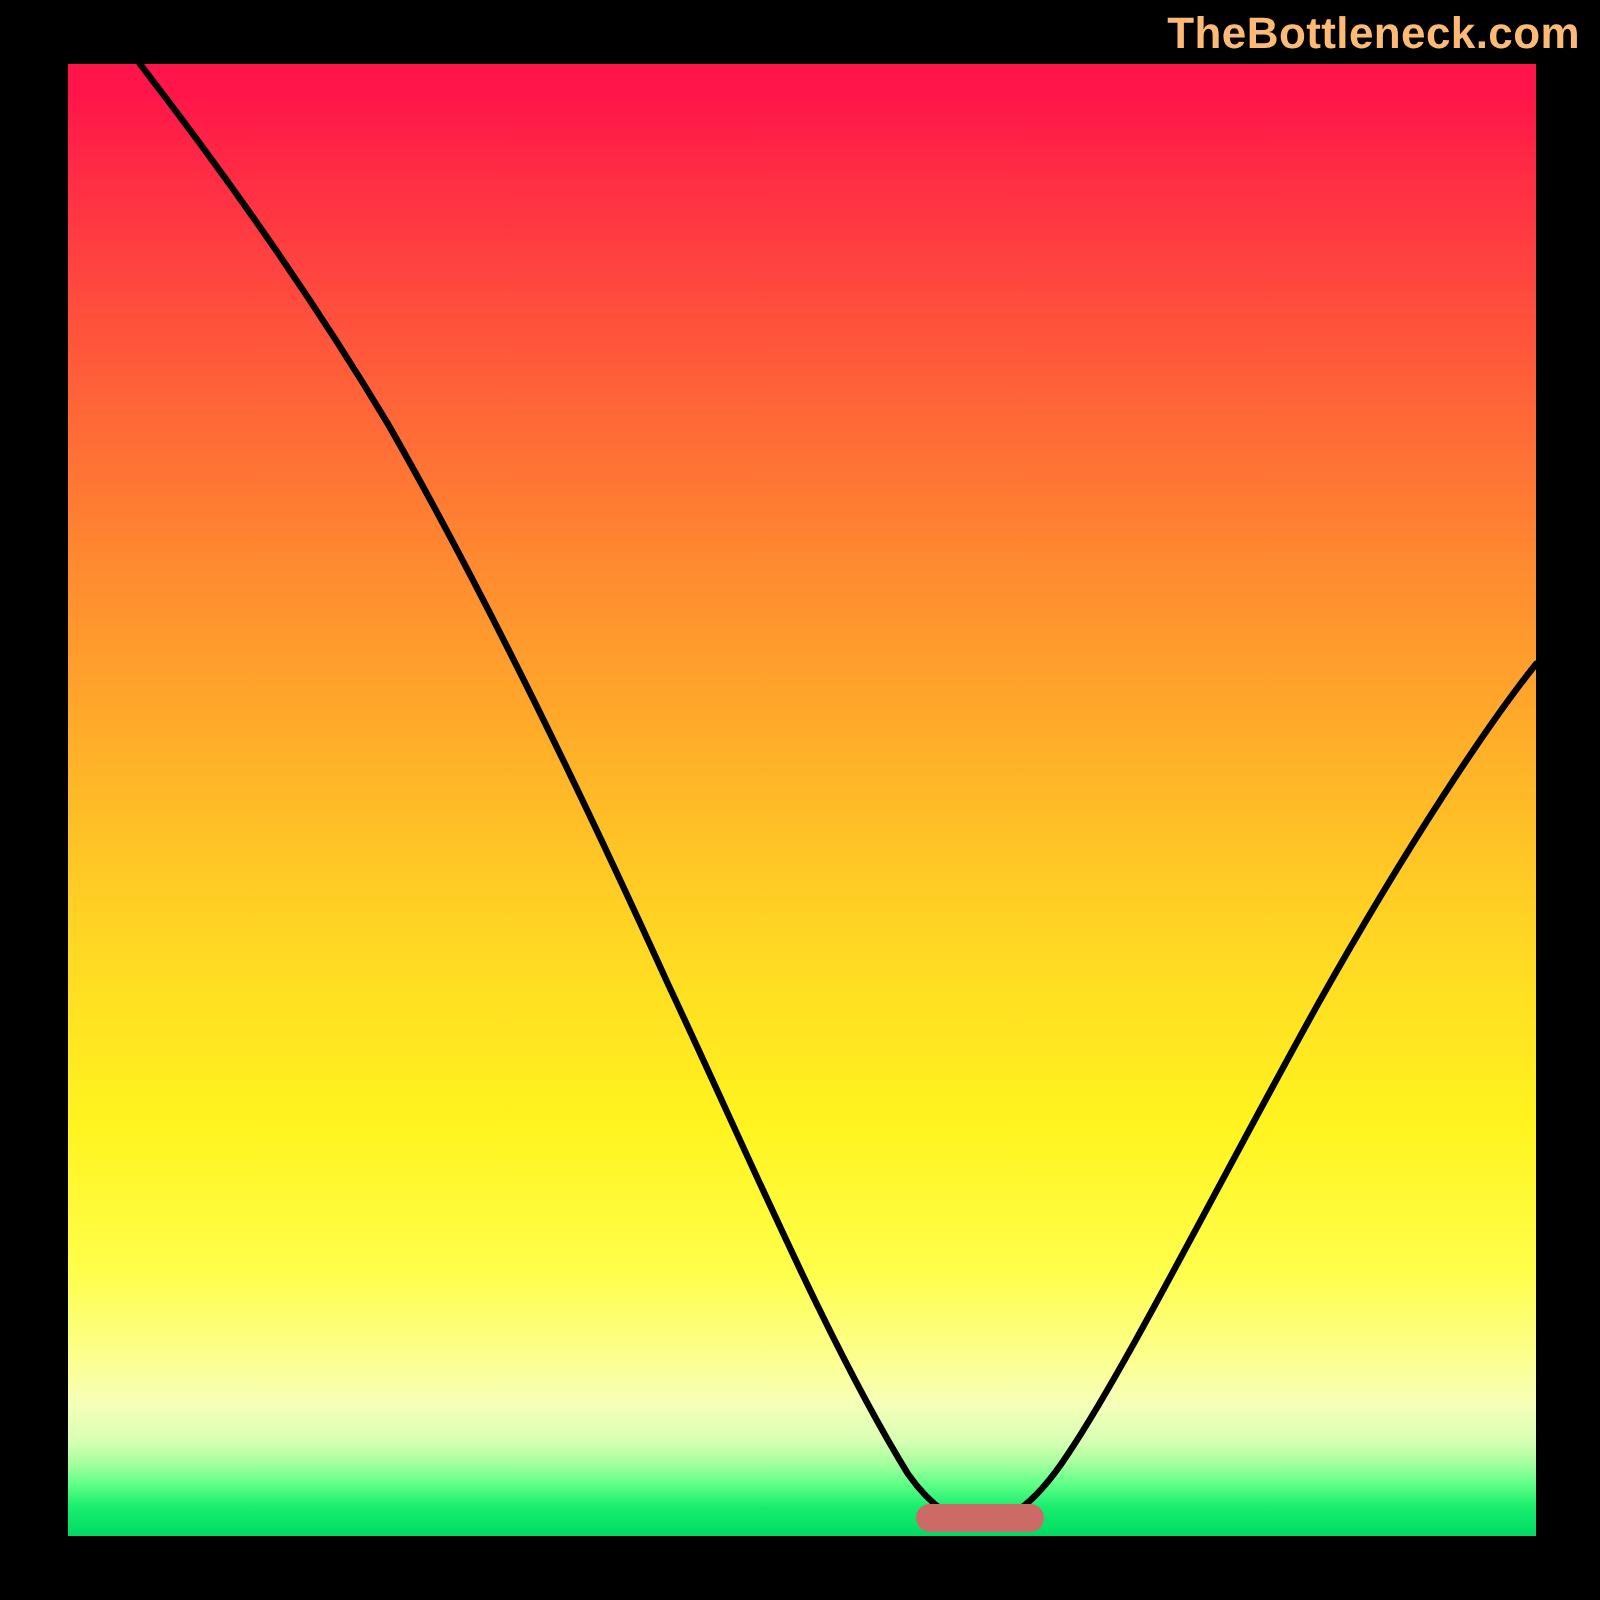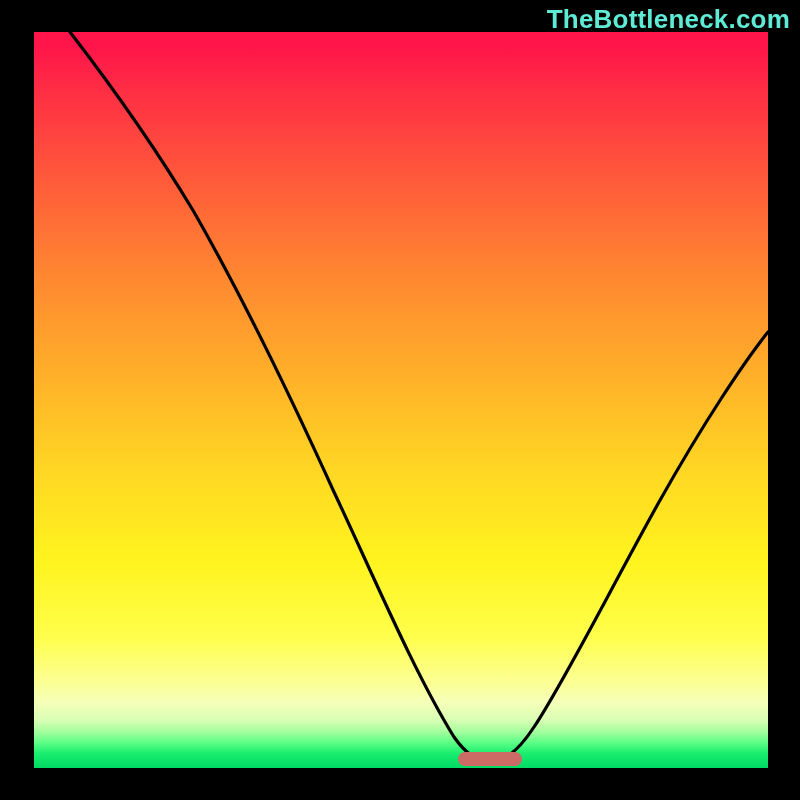--- a/index.html
+++ b/index.html
@@ -14,22 +14,22 @@
   .frame {
     position: relative;
     width: 800px;
     height: 800px;
     background: #000;
   }
   .watermark {
     position: absolute;
     top: 4px;
     right: 10px;
-    color: #5eead4;
-    font-size: 26px;
+    color: #fdba74;
+    font-size: 22px;
     font-weight: 600;
     letter-spacing: 0.2px;
     z-index: 10;
   }
   .plot-area {
     position: absolute;
     left: 34px;
     top: 32px;
     width: 734px;
     height: 736px;

